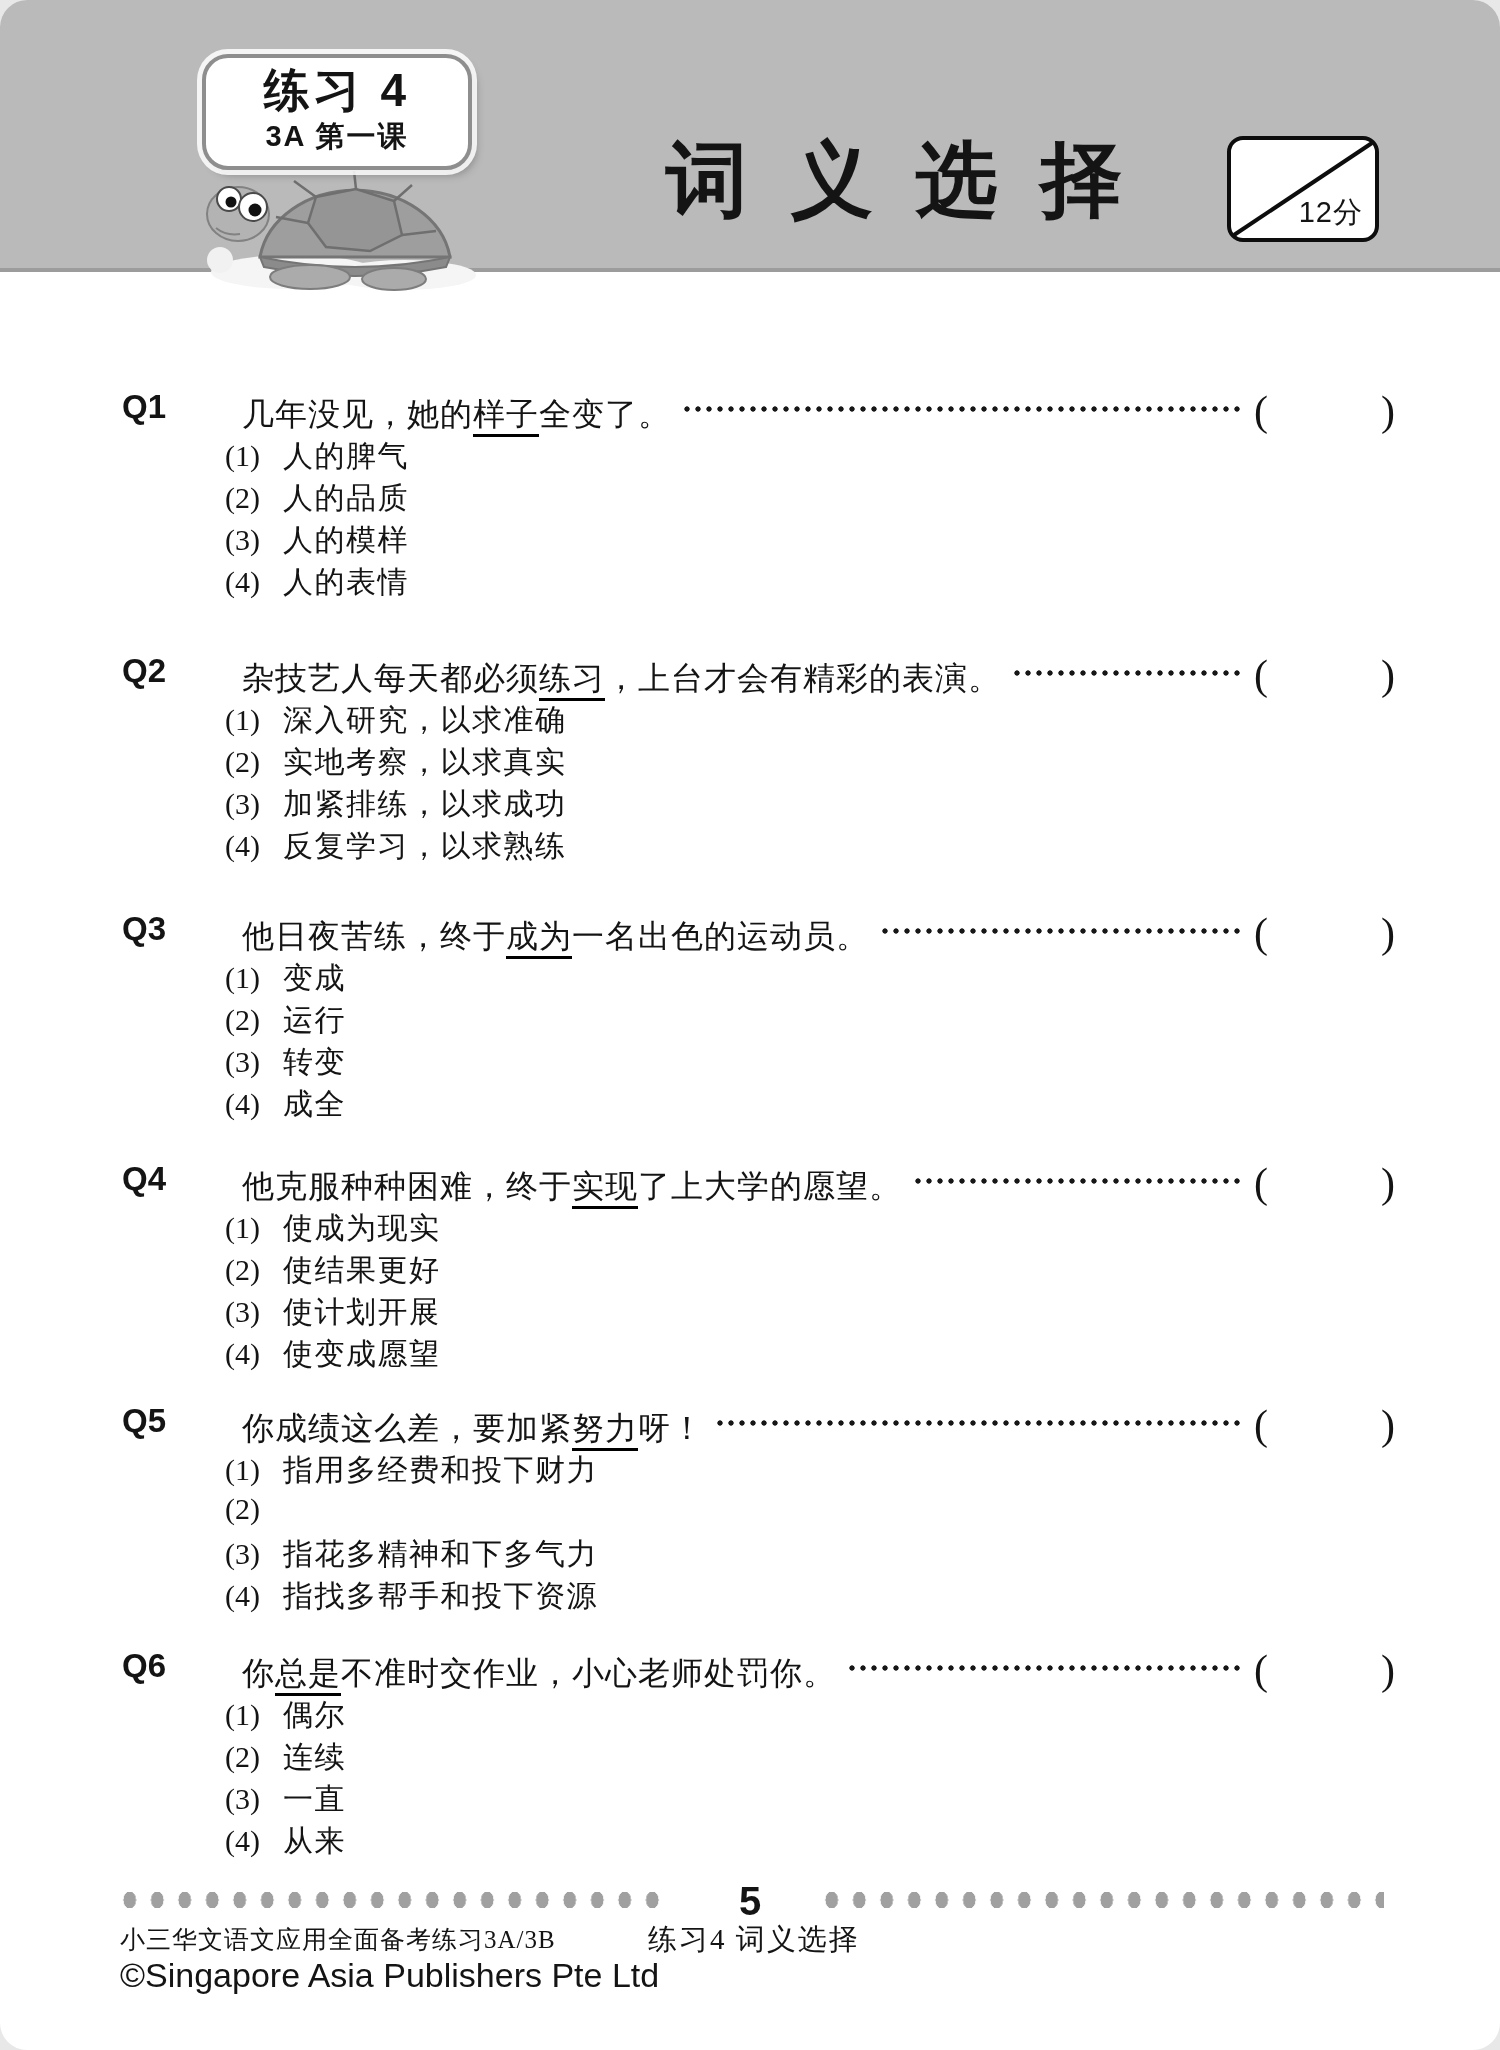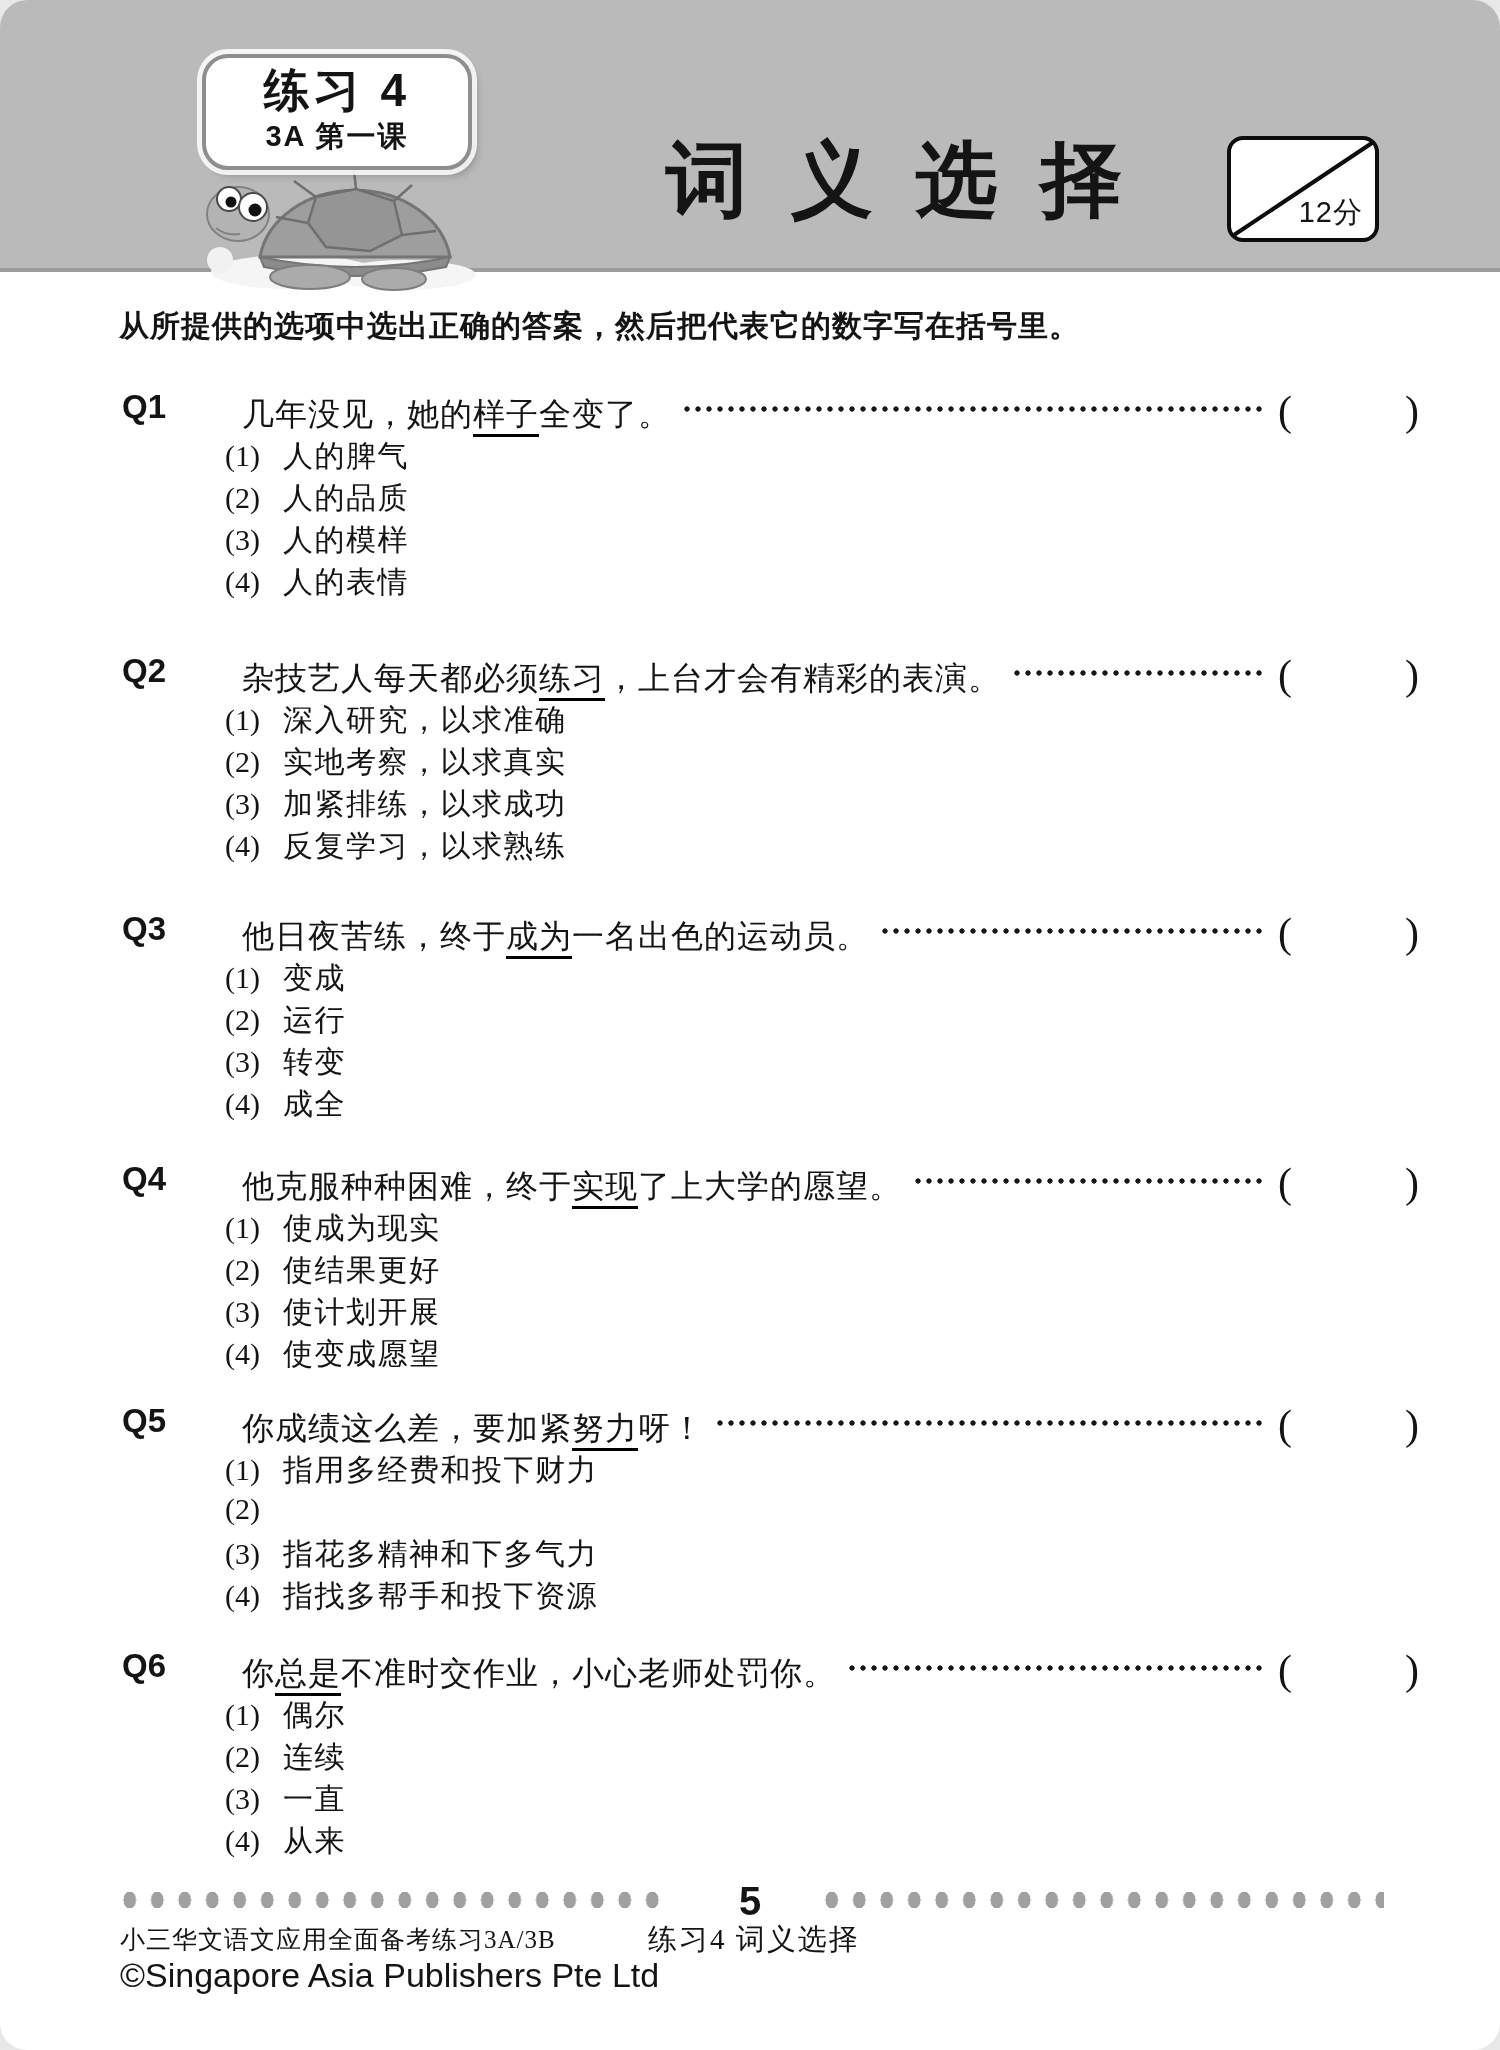--- a/index.html
+++ b/index.html
@@ -36,21 +36,21 @@
   .score-label{position:absolute;right:12px;bottom:5px;font-size:29px;letter-spacing:1px;}
   
   .instruction{
     position:absolute;left:119px;top:306px;font-size:30px;font-weight:700;
     letter-spacing:1px;
   }
   
   .question{position:absolute;left:0;width:100%;}
   .q-row{
     position:relative;display:flex;align-items:baseline;
-    padding-left:242px;padding-right:80px;height:50px;
+    padding-left:242px;padding-right:104px;height:50px;
     font-family:"Liberation Serif",serif;font-size:32px;letter-spacing:1px;
     box-sizing:border-box;
   }
   .q-label{
     position:absolute;left:122px;top:2px;
     font-family:"Liberation Sans",sans-serif;font-weight:bold;font-size:33px;letter-spacing:0;
   }
   .q-text{flex:none;white-space:nowrap;text-align:right;}
   .u{border-bottom:3px solid #000;padding-bottom:2px;}
   .leader{
@@ -125,21 +125,20 @@
     <h1 class="page-title">词 义 选 择</h1>
 
     <div class="score-box">
       <svg viewBox="0 0 144 98" preserveAspectRatio="none" aria-hidden="true">
         <line x1="3" y1="95" x2="141" y2="3" stroke="#0d0d0d" stroke-width="4"></line>
       </svg>
       <span class="score-label">12分</span>
     </div>
   </div>
 
-  <div class="instruction">从所提供的选项中选出正确的答案，然后把代表它的数字写在括号里。</div>
 
   <div class="question" style="top:386px">
     <div class="q-row">
       <span class="q-label">Q1</span>
       <span class="q-text"><span>几年没见，她的</span><span class="u">样子</span><span>全变了。</span></span>
       <span class="leader"></span>
       <span class="brackets">
           <span>(</span>
           <span>)</span>
         </span>

